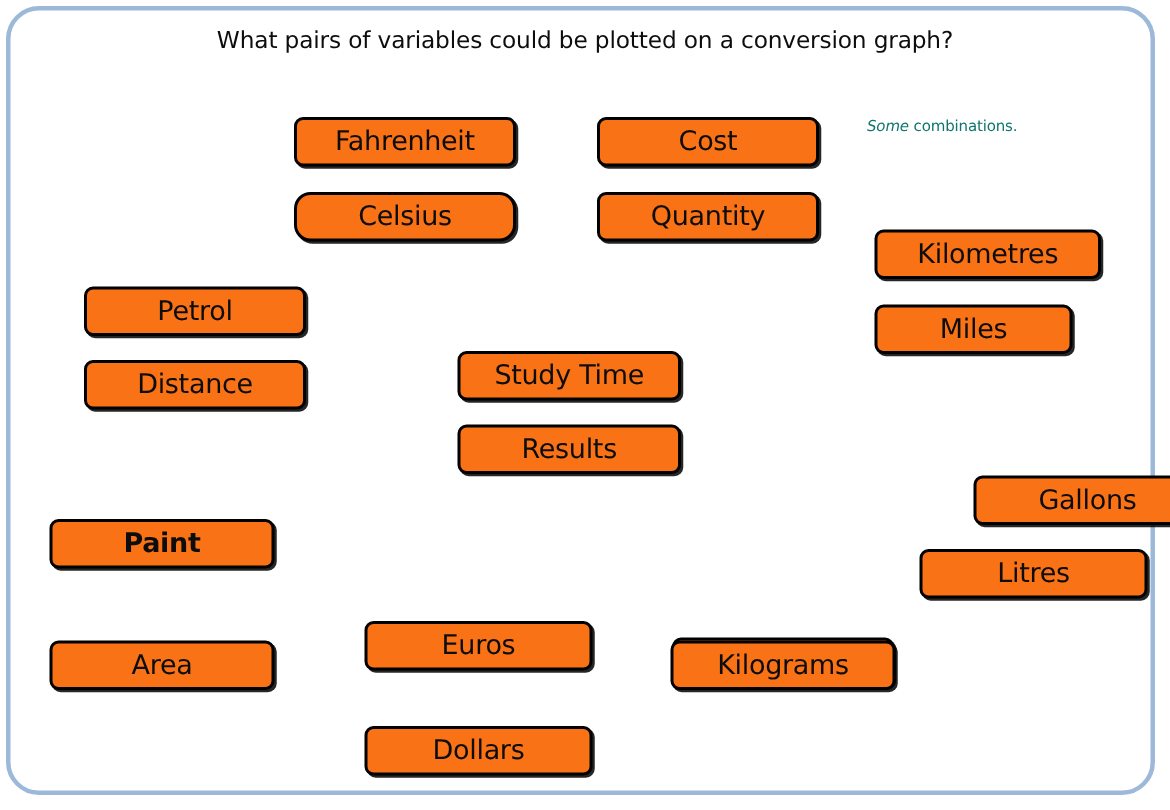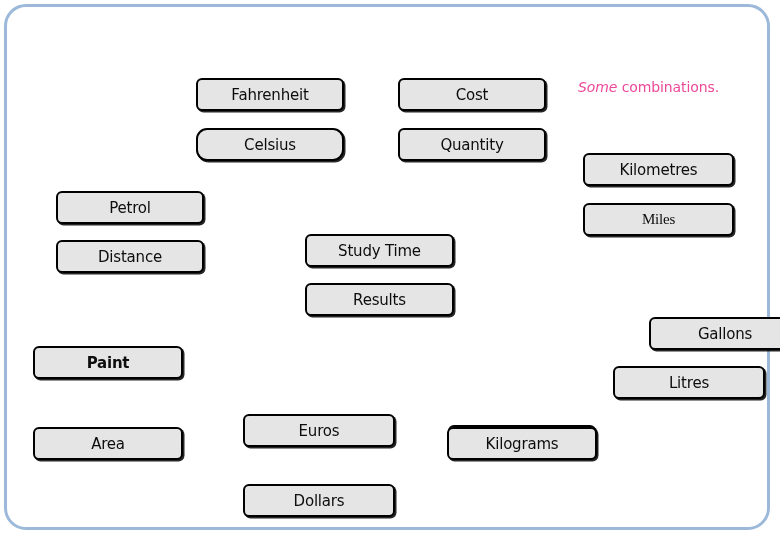--- a/index.html
+++ b/index.html
@@ -39,65 +39,66 @@
     font-family: "DejaVu Sans", sans-serif;
     font-size: 15.5px;
     font-weight: 400;
     color: #0d0d0d;
     letter-spacing: -0.1px;
     white-space: nowrap;
   }
   #note {
     position: absolute;
     font-family: "DejaVu Sans", sans-serif;
-    font-size: 14px;
-    color: #ec4899;
+    font-size: 10px;
+    color: #0f766e;
     white-space: nowrap;
     letter-spacing: -0.1px;
   }
   #note .em {
     font-style: italic;
   }
   .card {
     position: absolute;
     box-sizing: border-box;
-    background: #e5e5e5;
+    background: #f97316;
     border: 2.5px solid #000000;
     border-radius: 6px;
     display: flex;
     align-items: center;
     justify-content: center;
     font-family: "DejaVu Sans", sans-serif;
-    font-size: 15px;
+    font-size: 18px;
     color: #0d0d0d;
     letter-spacing: -0.2px;
     white-space: nowrap;
     box-shadow: 1.5px 1.5px 0 0 rgba(0,0,0,0.85);
   }
 </style>
 </head>
 <body>
 
 <div id="slide">
 
   <div id="slide-frame"></div>
 
+  <div id="slide-title">What pairs of variables could be plotted on a conversion graph?</div>
 
   <div id="note" style="left:578px; top:79px;">
     <span class="em">Some</span><span> combinations.</span>
   </div>
 
   <div id="cards-layer">
       <div class="card" style="left: 196px; top: 78px; width: 148px; height: 33px;">Fahrenheit</div>
       <div class="card" style="left: 398px; top: 78px; width: 148px; height: 33px;">Cost</div>
       <div class="card" style="left: 196px; top: 128px; width: 148px; height: 33px; border-radius: 11px;">Celsius</div>
       <div class="card" style="left: 398px; top: 128px; width: 148px; height: 33px;">Quantity</div>
       <div class="card" style="left: 583px; top: 153px; width: 151px; height: 33px;">Kilometres</div>
       <div class="card" style="left: 56px; top: 191px; width: 148px; height: 33px;">Petrol</div>
-      <div class="card" style="left: 583px; top: 203px; width: 151px; height: 33px; font-family: Liberation Serif, serif;">Miles</div>
+      <div class="card" style="left: 583px; top: 203px; width: 132px; height: 33px;">Miles</div>
       <div class="card" style="left: 305px; top: 234px; width: 149px; height: 33px;">Study Time</div>
       <div class="card" style="left: 56px; top: 240px; width: 148px; height: 33px;">Distance</div>
       <div class="card" style="left: 305px; top: 283px; width: 149px; height: 33px;">Results</div>
       <div class="card" style="left: 649px; top: 317px; width: 152px; height: 33px;">Gallons</div>
       <div class="card" style="left: 33px; top: 346px; width: 150px; height: 33px; font-weight: bold;">Paint</div>
       <div class="card" style="left: 613px; top: 366px; width: 152px; height: 33px;">Litres</div>
       <div class="card" style="left: 448px; top: 378px; width: 148px; height: 33px; margin-top: 47px;">Pounds</div>
       <div class="card" style="left: 33px; top: 395px; width: 150px; height: 33px; margin-top: 32px;">Area</div>
       <div class="card" style="left: 243px; top: 414px; width: 152px; height: 33px;">Euros</div>
       <div class="card" style="left: 447px; top: 427px; width: 150px; height: 33px;">Kilograms</div>

